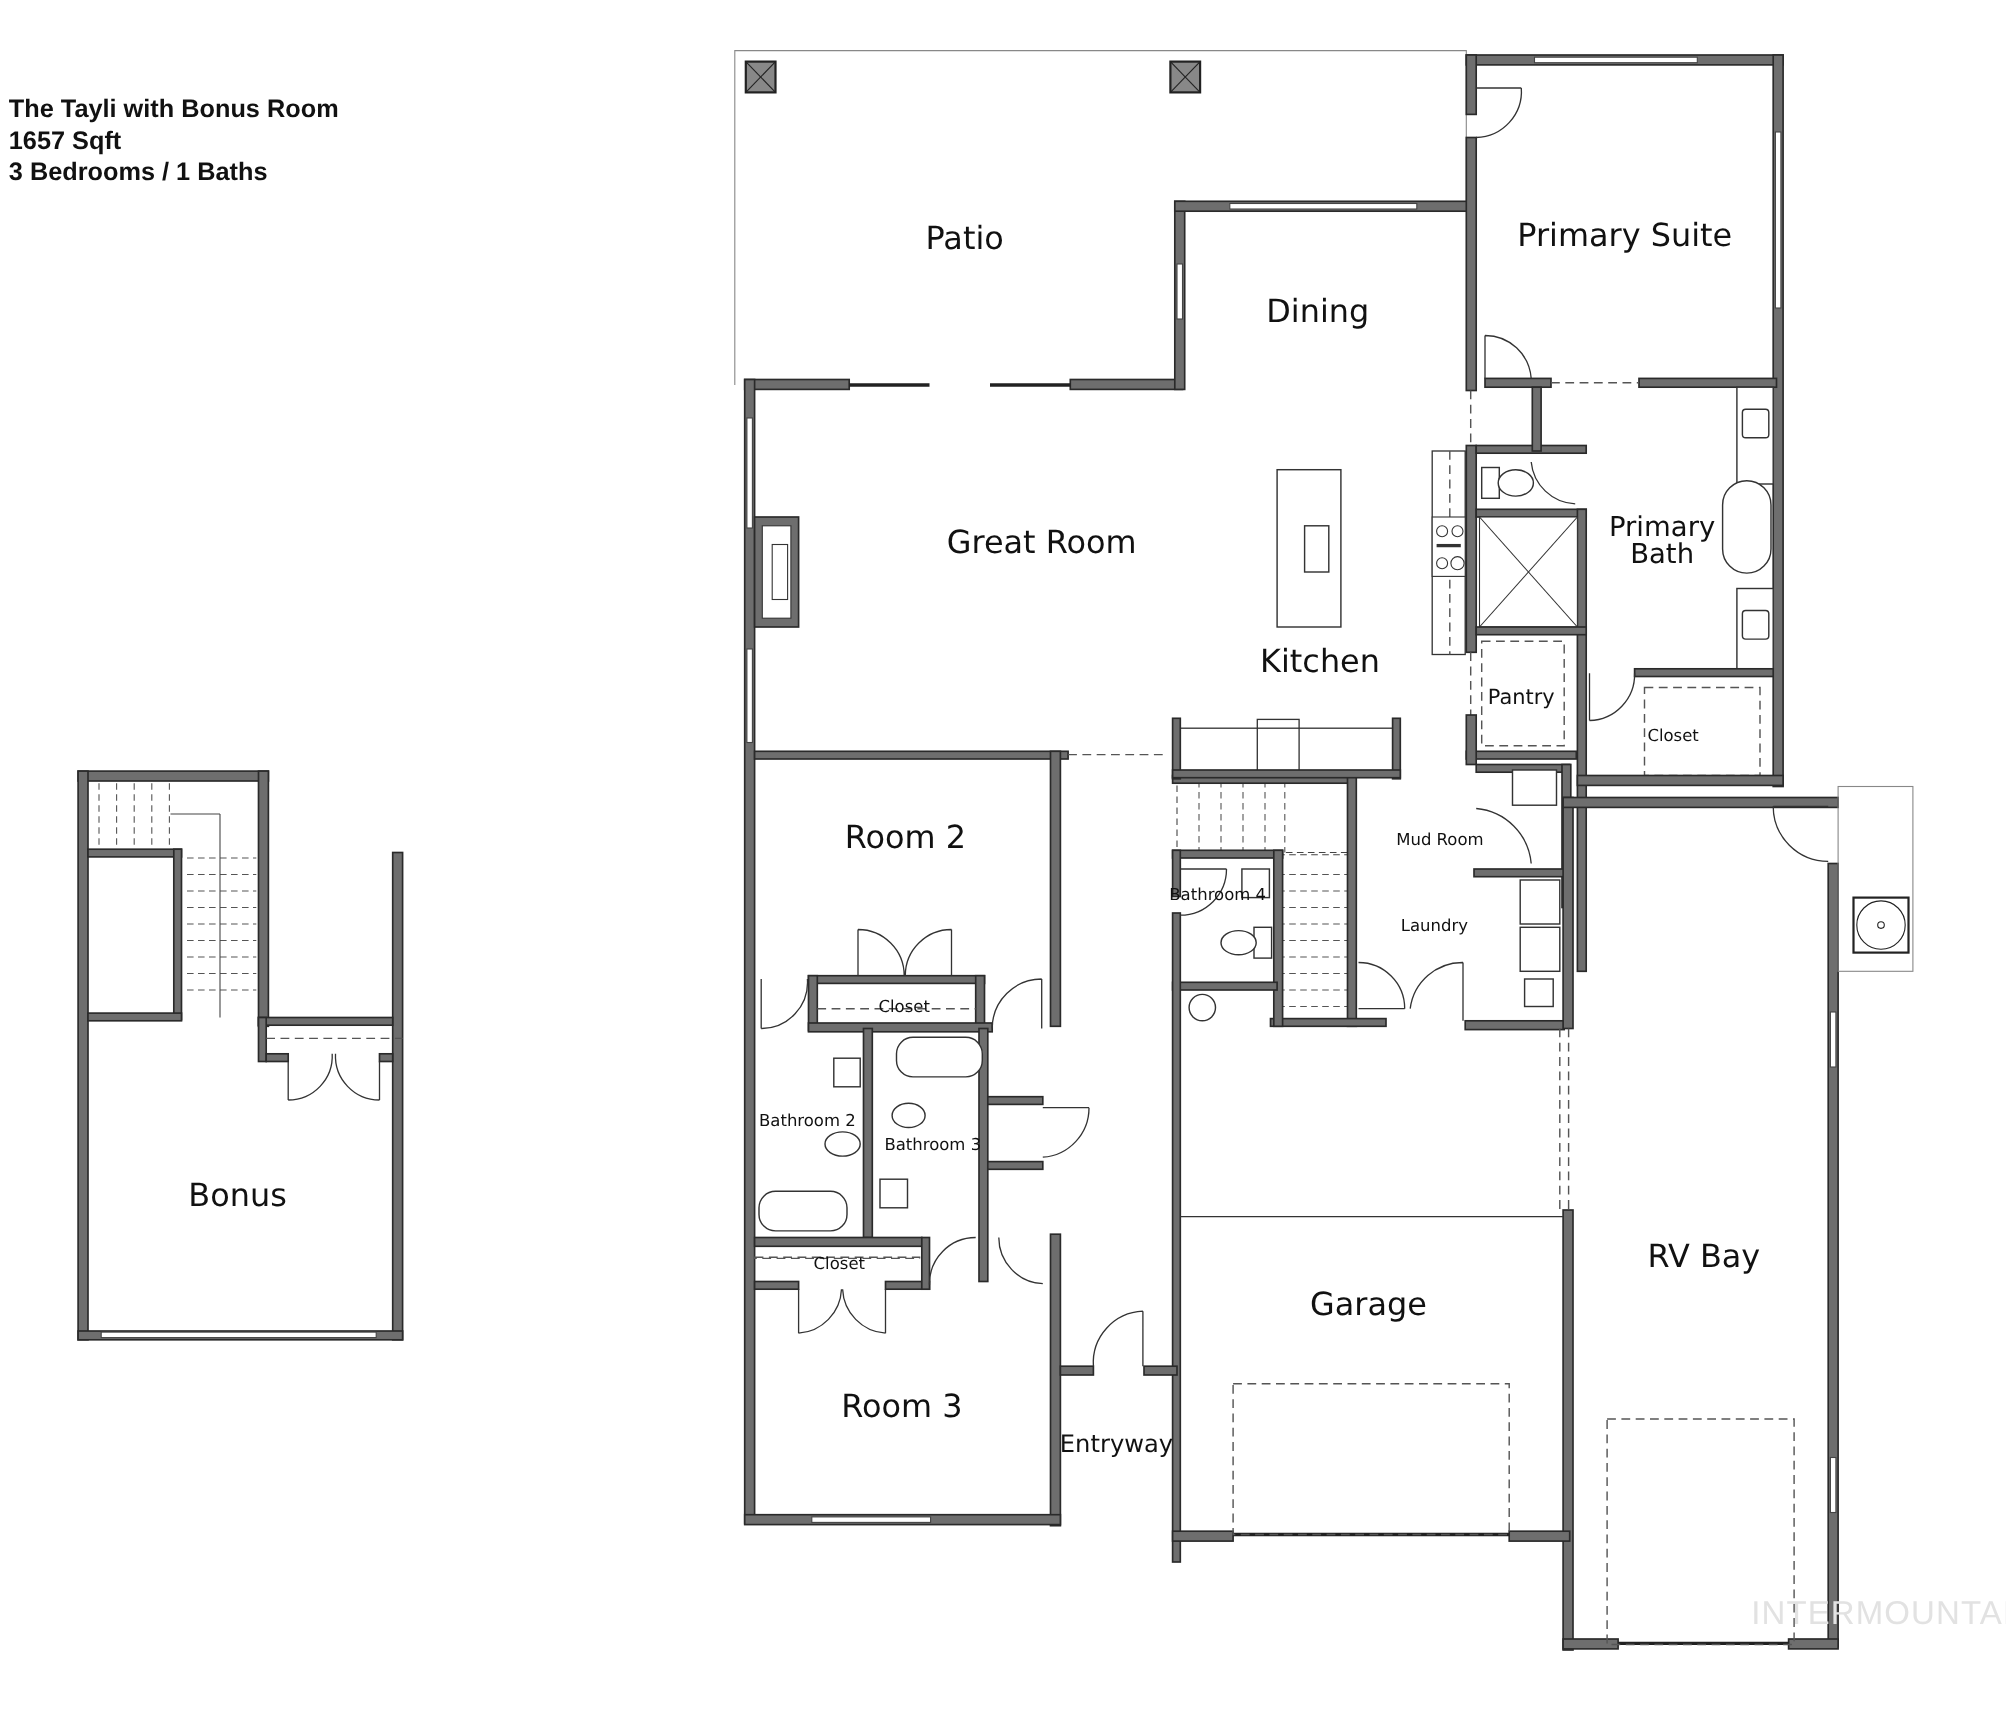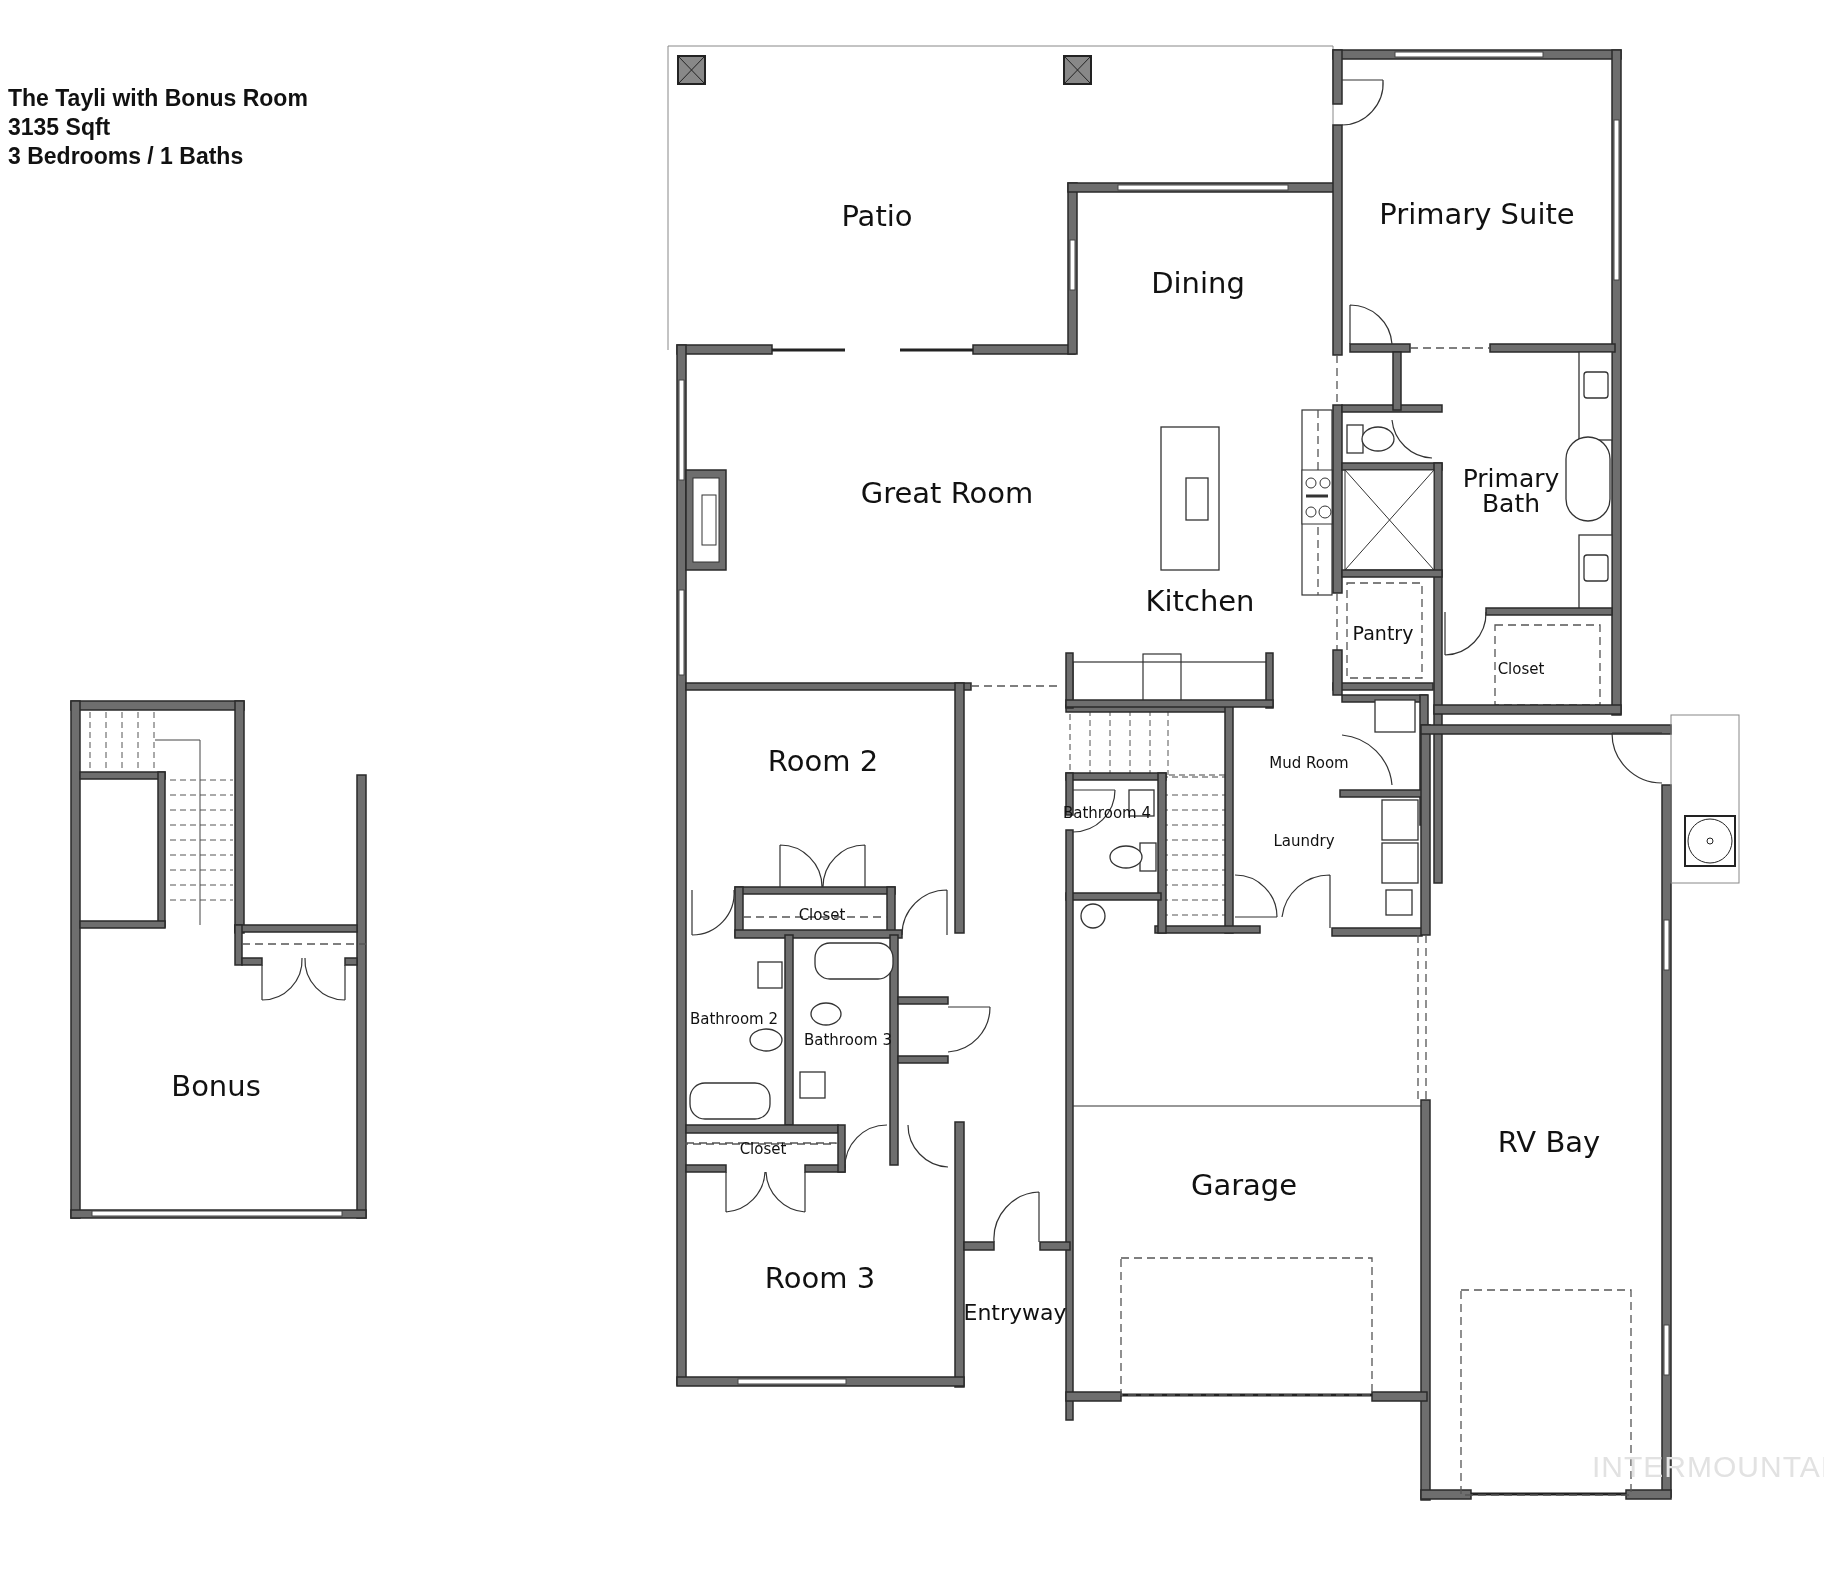--- a/index.html
+++ b/index.html
@@ -16,21 +16,21 @@
   .lg { font-size: 29px; }
   .md { font-size: 25px; }
   .sm { font-size: 15px; }
   .watermark { position: absolute; left: 1592px; top: 1450px; font-family: "Liberation Sans", sans-serif; font-size: 30px; letter-spacing: 1px; color: #e2e2e2; }
 </style>
 </head>
 <body>
 
 <div class="title-block">
   <div>The Tayli with Bonus Room</div>
-  <div>3135 Sqft</div>
+  <div>1657 Sqft</div>
   <div>3 Bedrooms / 1 Baths</div>
 </div>
 
 <svg width="1824" height="1572" viewBox="0 0 1824 1572">
 
   <g>
 
     <polyline class="thin-light" points="668,350 668,46 1333,46 1333,186"></polyline>
 
     <g>

